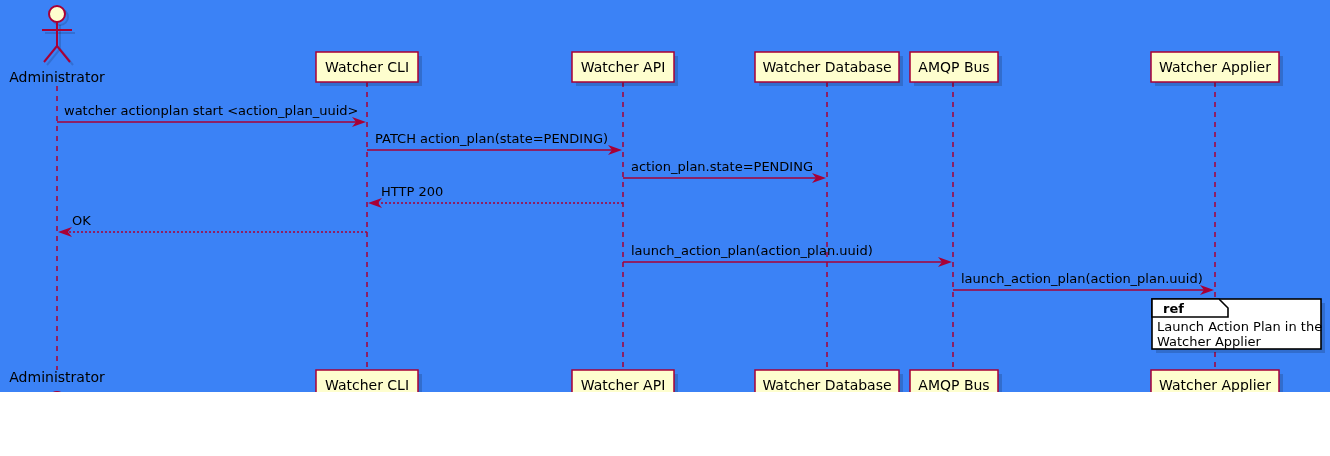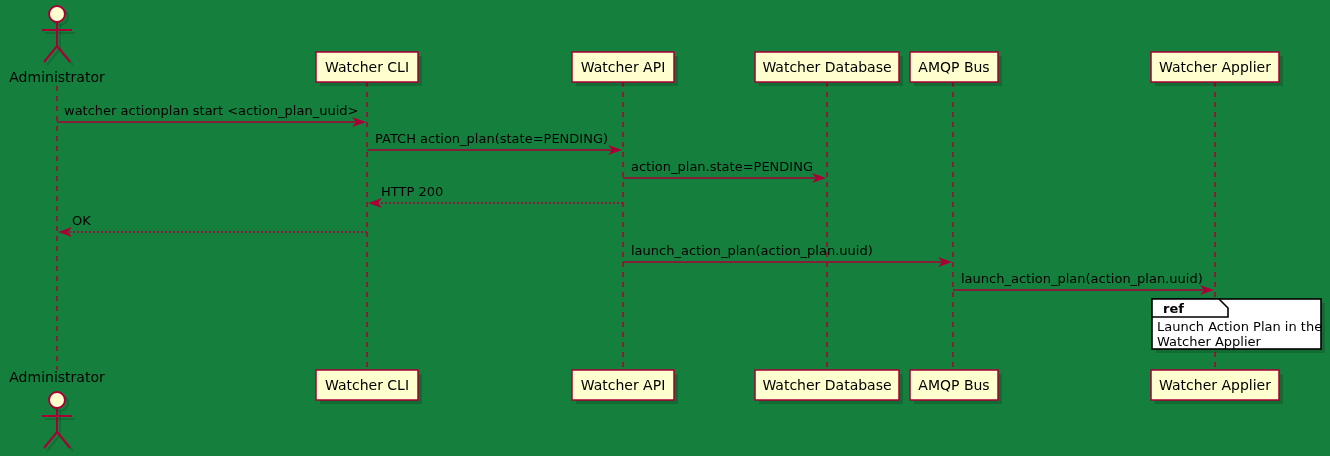--- a/index.html
+++ b/index.html
@@ -7,22 +7,22 @@
     margin: 0;
     padding: 0;
     background: #FFFFFF;
   }
   body {
     font-family: "DejaVu Sans", "Liberation Sans", sans-serif;
   }
   #diagram-root {
     position: relative;
     width: 1330px;
-    height: 456px;
-    background: #15803d;
+    height: 392px;
+    background: #3b82f6;
     overflow: hidden;
   }
   svg#sequence-canvas {
     position: absolute;
     left: 0;
     top: 0;
     width: 1330px;
     height: 456px;
     display: block;
   }

